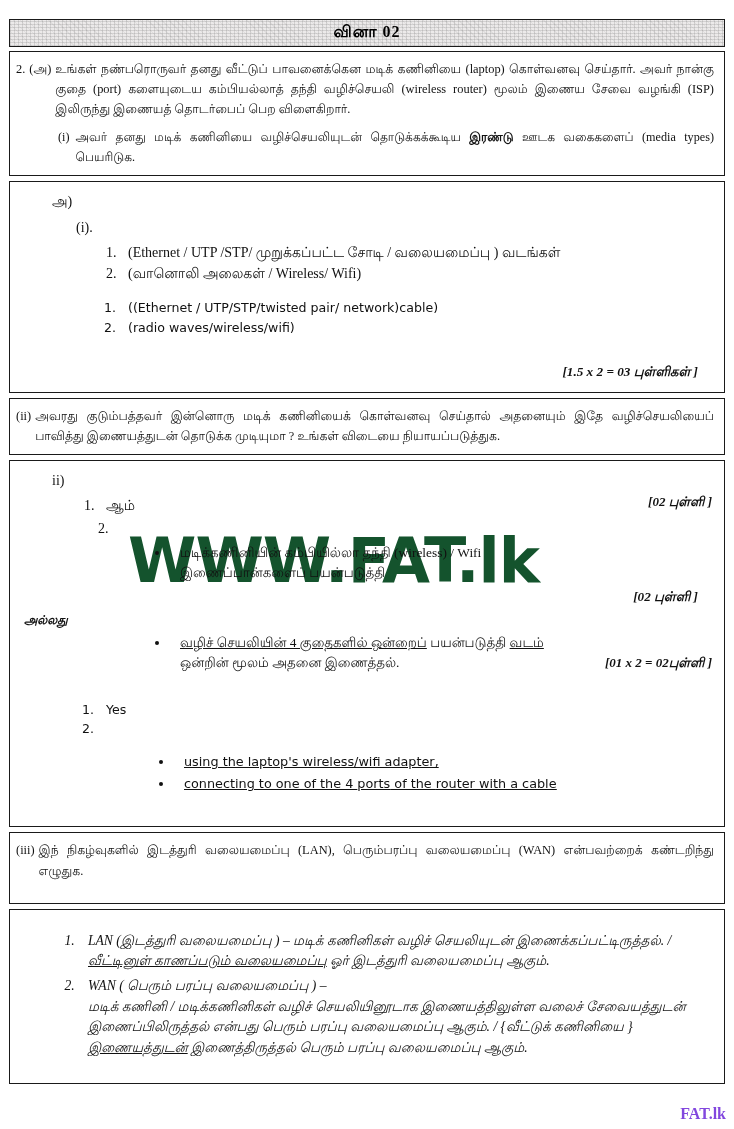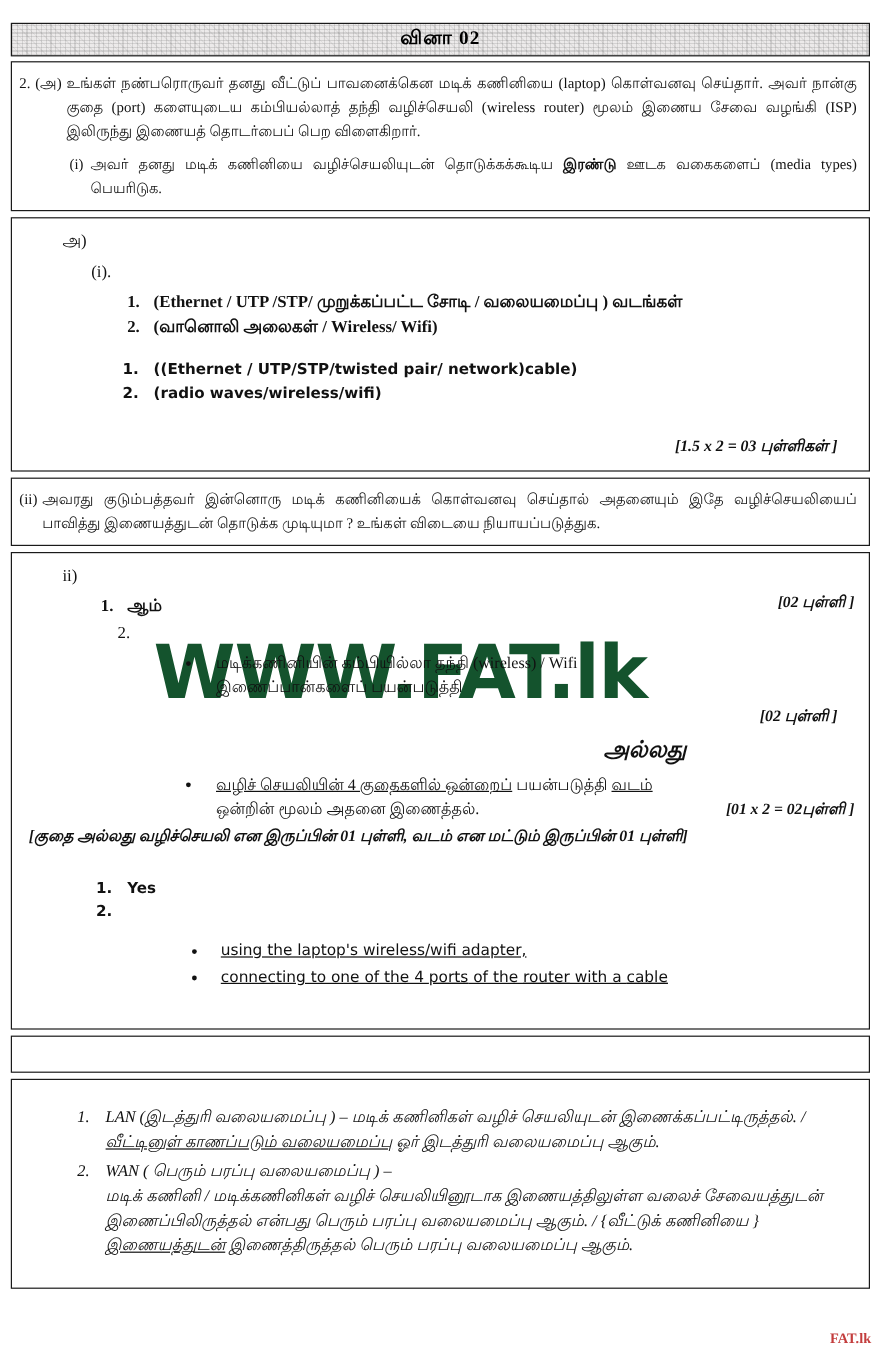--- a/index.html
+++ b/index.html
@@ -36,22 +36,22 @@
     pointer-events: none;
     user-select: none;
     white-space: nowrap;
   }
   .wm-small {
     position: absolute;
     right: 8px;
     bottom: 6px;
     font-family: "Liberation Serif", serif;
     font-weight: bold;
-    font-size: 12px;
-    color: #b91c1c;
+    font-size: 16px;
+    color: #6d28d9;
     opacity: .85;
     z-index: 4;
     pointer-events: none;
     user-select: none;
   }
 
   
   .content {
     position: relative;
     z-index: 2;
@@ -145,21 +145,20 @@
   }
   .ans-sublabel {
     font-size: 14px;
     padding-left: 52px;
     margin-top: 4px;
   }
   ol.num {
     margin: 4px 0 0 0;
     padding-left: 96px;
     list-style: decimal;
-    font-weight: bold;
   }
   ol.num > li {
     margin: 1px 0;
     padding-left: 8px;
     font-size: 14px;
     line-height: 1.45;
   }
   ol.num.eng > li {
     font-family: "DejaVu Sans", sans-serif;
     font-size: 12.6px;
@@ -192,24 +191,24 @@
     padding-right: 14px;
     margin-top: 4px;
   }
   .marks-inline {
     font-style: italic;
     font-weight: bold;
     font-size: 13px;
     white-space: nowrap;
   }
   .center-alt {
-    text-align: right;
-    font-style: italic;
-    font-weight: bold;
-    font-size: 19px;
+    text-align: left;
+    font-style: italic;
+    font-weight: bold;
+    font-size: 12px;
     margin: 3px 0 4px 0;
     padding-right: 140px;
   }
   .note-italic {
     font-style: italic;
     font-weight: bold;
     font-size: 13.2px;
     line-height: 1.5;
     margin-top: 2px;
     text-align: justify;
@@ -329,21 +328,20 @@
         <ul class="bul">
           <li>
             <span class="u">வழிச் செயலியின் 4 குதைகளில் ஒன்றைப்</span><span> பயன்படுத்தி </span><span class="u">வடம்</span><br>
             <span class="row-split" style="display:flex;">
               <span class="left">ஒன்றின் மூலம் அதனை இணைத்தல்.</span>
               <span class="right marks-inline">[01 x 2 = 02புள்ளி ]</span>
             </span>
           </li>
         </ul>
 
-        <div class="note-italic">[குதை அல்லது வழிச்செயலி என இருப்பின் 01 புள்ளி, வடம் என மட்டும் இருப்பின் 01 புள்ளி]</div>
 
         <div class="spacer-md"></div>
 
         <ol class="num tight eng">
           <li>Yes</li>
           <li></li>
         </ol>
 
         <div class="spacer-sm"></div>
 
@@ -351,20 +349,24 @@
           <li>using the laptop's wireless/wifi adapter,</li>
           <li><span>connecting to one of the 4 </span><span class="u">ports</span><span> of the </span><span class="u">router</span><span>  with a </span><span class="u">cable</span></li>
         </ul>
 
         <div class="spacer-md"></div>
       </div>
     </div>
 
     <div class="box q">
       <div class="qbody">
+        <div class="qrow">
+          <span class="qnum">(iii)</span>
+          <span class="qtext">இந் நிகழ்வுகளில் இடத்துரி வலையமைப்பு (LAN), பெரும்பரப்பு வலையமைப்பு (WAN) என்பவற்றைக் கண்டறிந்து எழுதுக.</span>
+        </div>
         <div class="blankline"></div>
       </div>
     </div>
 
     <div class="box">
       <div class="abody">
         <div class="spacer-sm"></div>
         <ol class="final-list">
           <li><span>LAN (இடத்துரி வலையமைப்பு ) – மடிக் கணினிகள் வழிச் செயலியுடன் இணைக்கப்பட்டிருத்தல். / </span><span class="u">வீட்டினுள் காணப்படும் வலையமைப்பு</span><span> ஓர் இடத்துரி வலையமைப்பு ஆகும்.</span></li>
           <li><span>WAN ( பெரும் பரப்பு வலையமைப்பு ) –</span><br><span>மடிக் கணினி / மடிக்கணினிகள் வழிச் செயலியினூடாக இணையத்திலுள்ள வலைச் சேவையத்துடன் இணைப்பிலிருத்தல் என்பது   பெரும் பரப்பு வலையமைப்பு ஆகும். /   {வீட்டுக் கணினியை } </span><span class="u">இணையத்துடன்</span><span> இணைத்திருத்தல்   பெரும் பரப்பு வலையமைப்பு ஆகும்.</span></li>

